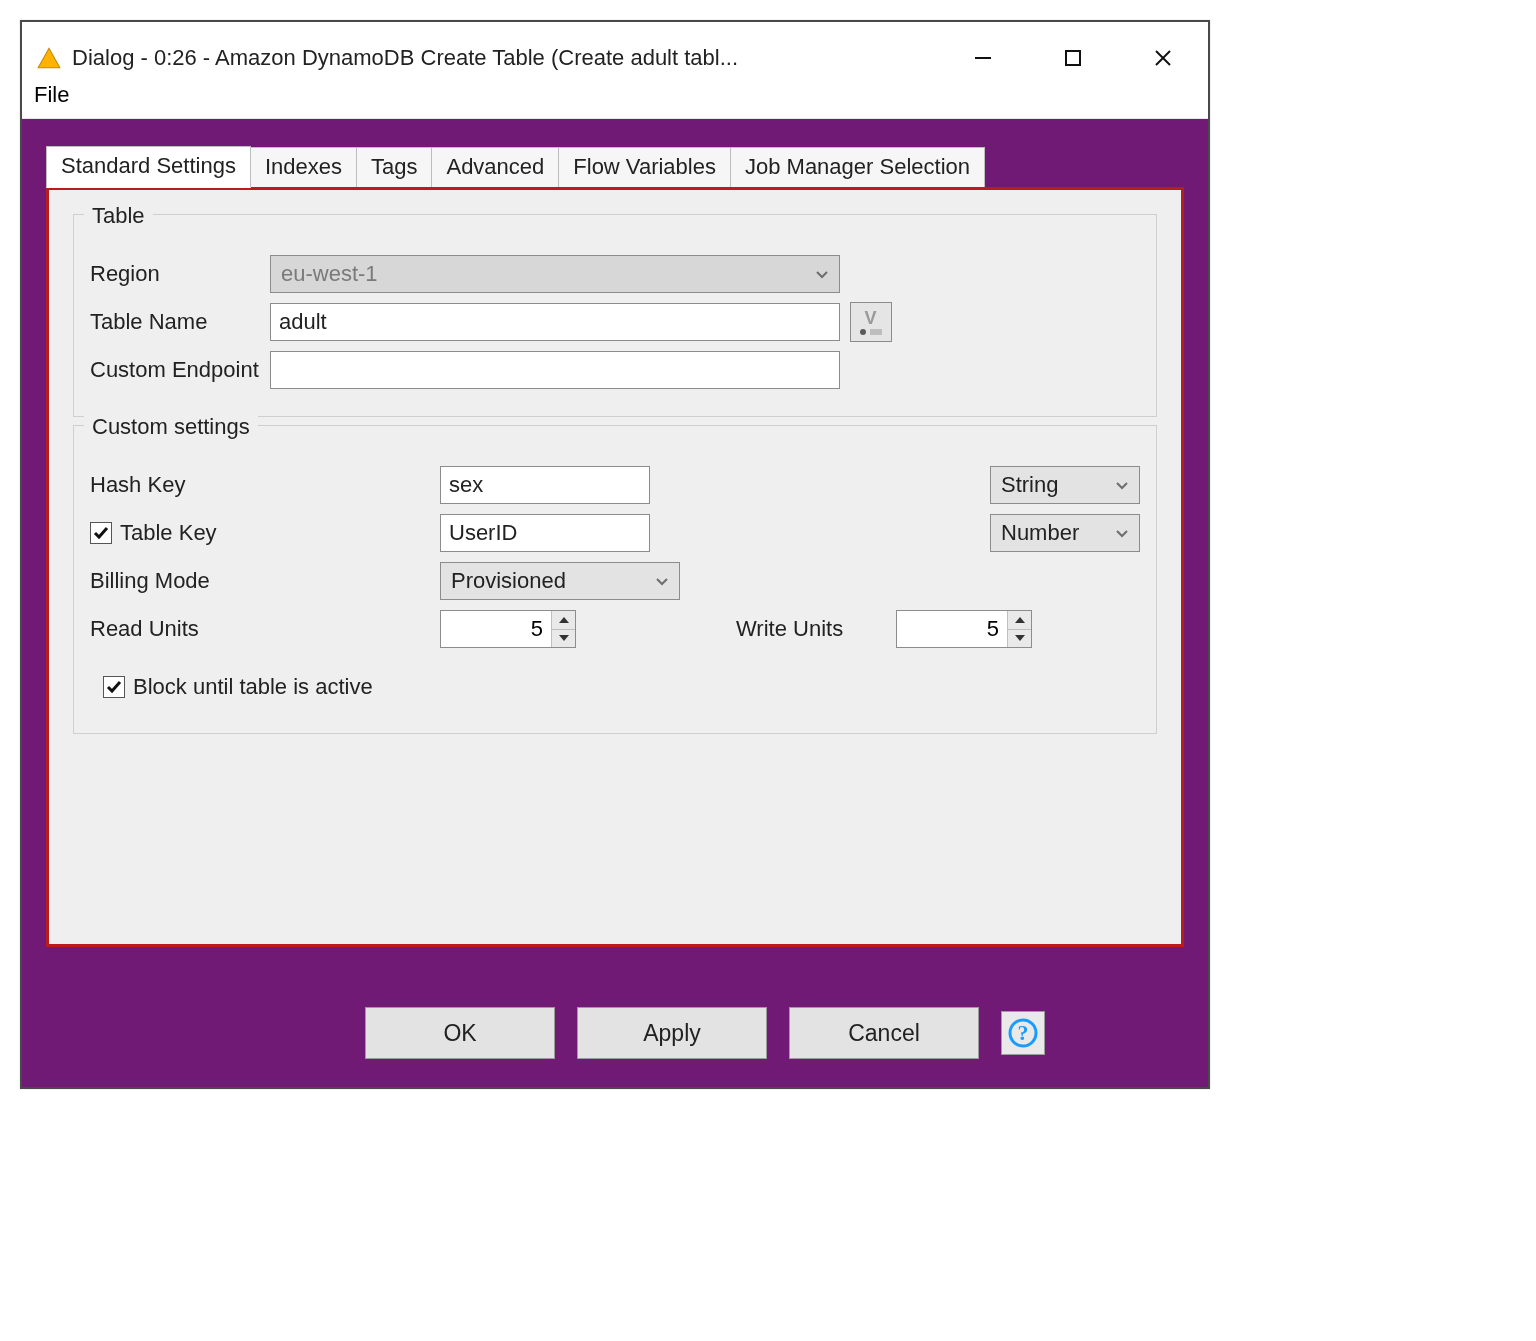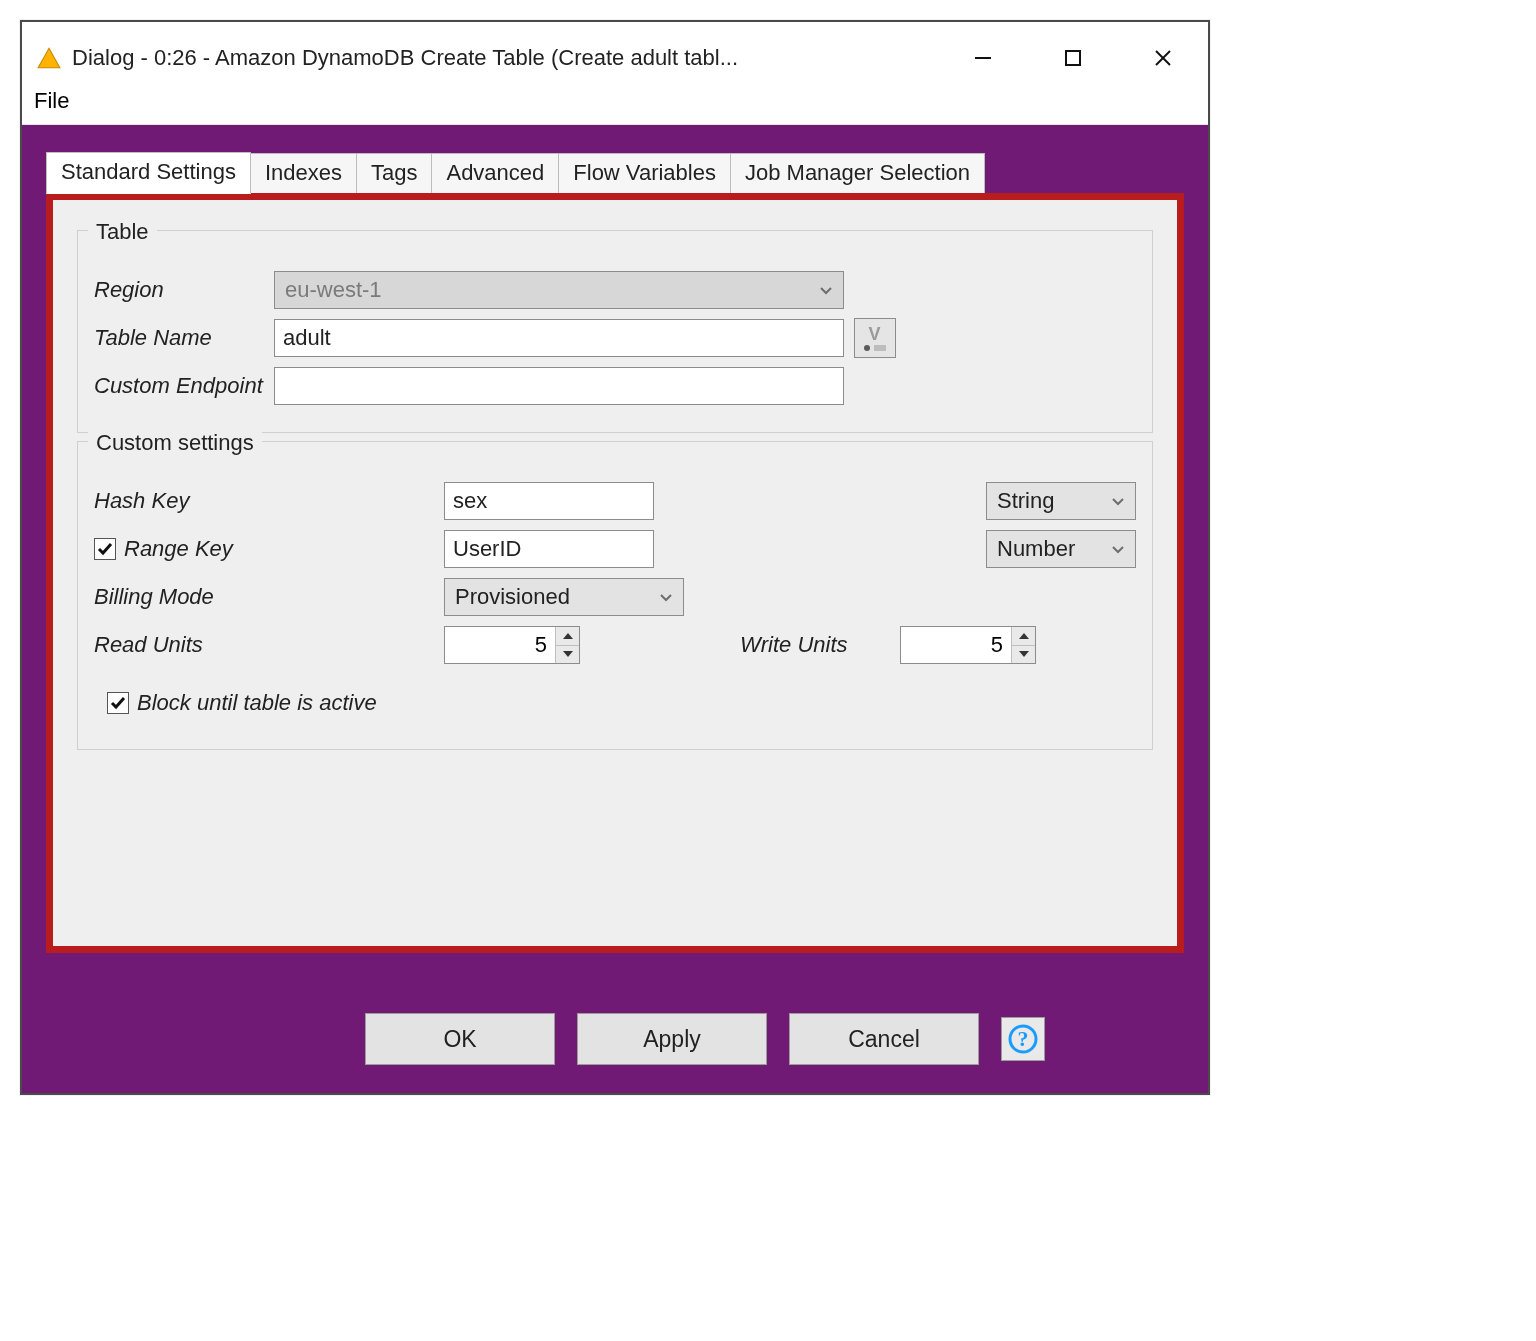--- a/index.html
+++ b/index.html
@@ -43,21 +43,20 @@
     width: 90px; height: 56px;
     display: flex; align-items:center; justify-content:center;
     font-size: 20px;
     color: #111;
   }
   .winbtn svg { display:block; }
   .menubar {
     padding: 4px 12px 10px 12px;
     font-size: 22px;
     background:#fff;
-    margin-top:6px;
   }
   .client {
     background: #701a75;
     padding: 26px 24px 28px 24px;
     border-top: 1px solid #e5e5e5;
   }
   
   .tabs-wrap { position: relative; }
   .tabstrip {
     display: flex;
@@ -76,22 +75,22 @@
     white-space: nowrap;
   }
   .tab + .tab { border-left: none; }
   .tab.active {
     background: #ffffff;
     border-bottom: 1px solid #ffffff;
     z-index: 2;
   }
   .tabpage {
     background: #ffffff;
-    border: 7px solid #b91c1c;
-    padding: 30px 24px 50px 24px;
+    border: 3px solid #b91c1c;
+    padding: 24px 24px 50px 24px;
     min-height: 760px;
     position: relative;
   }
   
   .tabpage {
     background: #efefef;
   }
 
   
   .fs {
@@ -112,21 +111,21 @@
     margin-bottom: -18px;
   }
   .fs-body { margin-top: -12px; }
 
   .row {
     display: flex;
     align-items: center;
     margin: 8px 0;
     min-height: 40px;
   }
-  .lbl { font-size: 22px; color:#222;font-style:italic; }
+  .lbl { font-size: 22px; color:#222; }
   .col-label-1 { width: 180px; }
   .col-label-2 { width: 350px; display:flex; align-items:center; }
 
   input[type=text].txt {
     height: 38px;
     border: 1px solid #8c8c8c;
     background: #fff;
     font-size: 22px;
     padding: 2px 8px;
     color: #222;
@@ -328,21 +327,21 @@
               </span>
             </div>
 
             <div class="row">
               <span class="lbl col-label-2">
                 <span class="checkbox checked">
                   <svg viewBox="0 0 16 16">
                       <path d="M2 8 L6 12 L14 3"></path>
                     </svg>
                 </span>
-                <span>Range Key</span>
+                <span>Table Key</span>
               </span>
               <input type="text" class="txt" style="width: 210px;" value="UserID">
               <span style="flex:1"></span>
               <span class="fakeselect" style="width:150px;color:#222;">
                 <span>Number</span>
                 <span class="chev"><svg viewBox="0 0 14 14">
                       <path d="M2 5 L7 10 L12 5"></path>
                     </svg></span>
               </span>
             </div>

